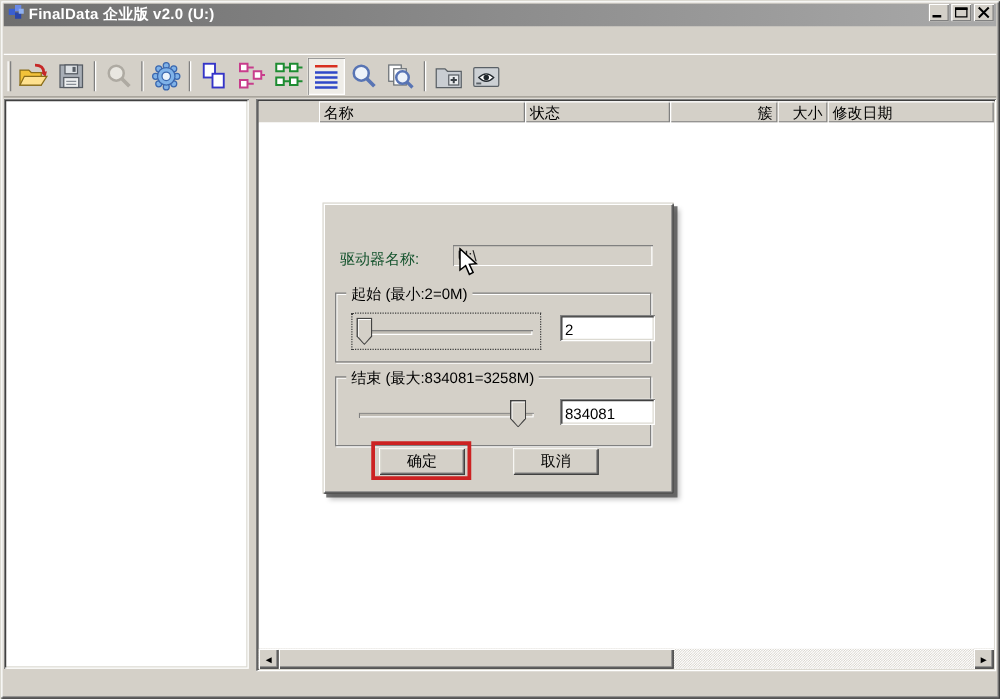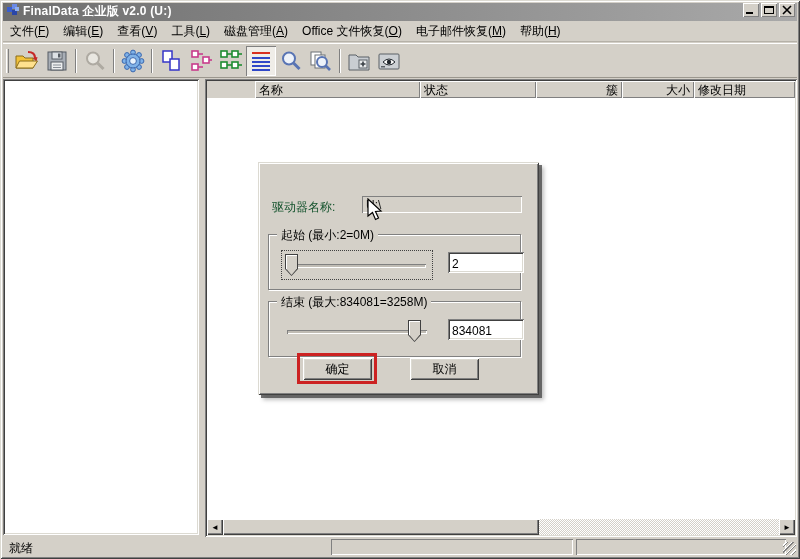--- a/index.html
+++ b/index.html
@@ -131,30 +131,20 @@
           </svg>
         </span>
         <span class="win-btn raised-thin">
           <svg width="12" height="10" viewBox="0 0 12 10">
             <path d="M2 1 L10 9 M10 1 L2 9" stroke="#000" stroke-width="1.6"></path>
           </svg>
         </span>
       </span>
   </div>
 
-  <div id="menubar">
-      <span class="menu-item">文件(<u>F</u>)</span>
-      <span class="menu-item">编辑(<u>E</u>)</span>
-      <span class="menu-item">查看(<u>V</u>)</span>
-      <span class="menu-item">工具(<u>L</u>)</span>
-      <span class="menu-item">磁盘管理(<u>A</u>)</span>
-      <span class="menu-item">Office 文件恢复(<u>O</u>)</span>
-      <span class="menu-item">电子邮件恢复(<u>M</u>)</span>
-      <span class="menu-item">帮助(<u>H</u>)</span>
-    </div>
 
   <div id="toolbar">
     <span class="tb-grip"></span>
   <span class="tb-btn">
         <span style="display: flex;">
           <svg width="26" height="26" viewBox="0 0 26 26">
             <path d="M14 4 q7 0 7 6" fill="none" stroke="#c62828" stroke-width="2.2"></path>
             <path d="M23.5 9 l-1 4.5 l-4 -3.5 z" fill="#c62828"></path>
             <path d="M2 8 h7 l2 2 h8 v10 h-17 z" fill="#f2c23a" stroke="#8a6d1a"></path>
             <path d="M2 20 l3.5 -7 h18 l-4.5 7 z" fill="#ffe18e" stroke="#8a6d1a"></path>
@@ -297,37 +287,31 @@
       </span>
     </div>
 
   <div id="left-panel" class="sunken"></div>
 
   <div id="right-panel" class="sunken">
     <div id="list-header">
         <span class="col-header" style="width: 165px;">名称</span>
         <span class="col-header" style="width: 116px;">状态</span>
         <span class="col-header align-right" style="width: 86px;">簇</span>
-        <span class="col-header align-right" style="width: 72px;">大小</span>
+        <span class="col-header align-right" style="width: 40px;">大小</span>
         <span class="col-header" style="flex: 1 1 auto;">修改日期</span>
       </div>
     <div id="list-body"></div>
     <div id="hscroll">
       <span id="hscroll-left" class="scroll-arrow">◄</span>
       <span id="hscroll-thumb"></span>
       <span id="hscroll-right" class="scroll-arrow">►</span>
     </div>
   </div>
 
-  <div id="statusbar">
-    <span id="status-message">就绪</span>
-    <span id="sb-panel-1" class="sb-panel"></span>
-    <span id="sb-panel-2" class="sb-panel"></span>
-    <span id="resize-grip"></span>
-  </div>
 
   <div id="dialog">
 
     <span class="dlg-label" style="left:14px;top:37px;">驱动器名称:</span>
     <div id="drive-field" class="sunken-thin">U:\</div>
 
     <div id="group-start" class="group-box">
       <span class="group-label">起始 (最小:2=0M)</span>
       <div class="slider-zone focused">
         <div class="slider-track"></div>

